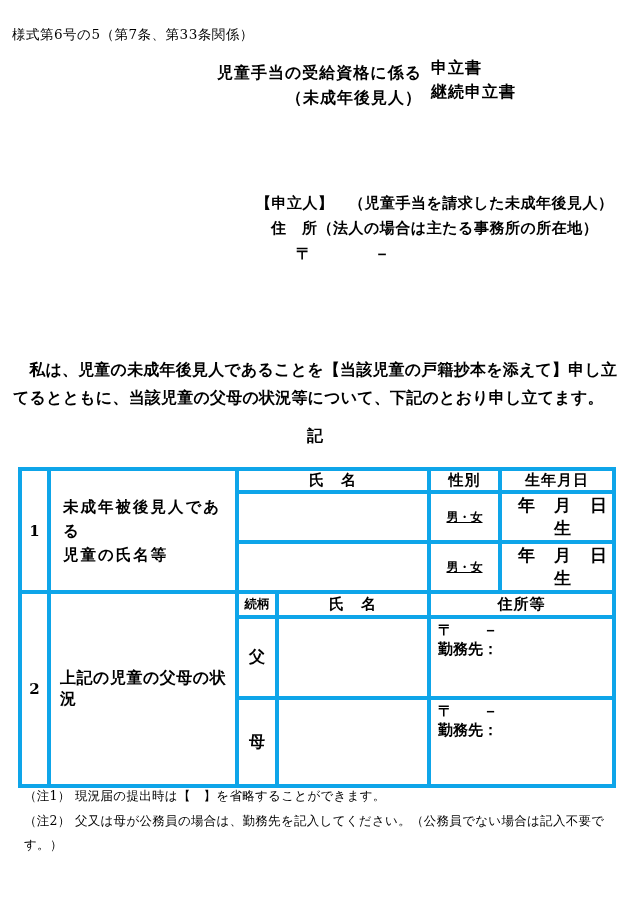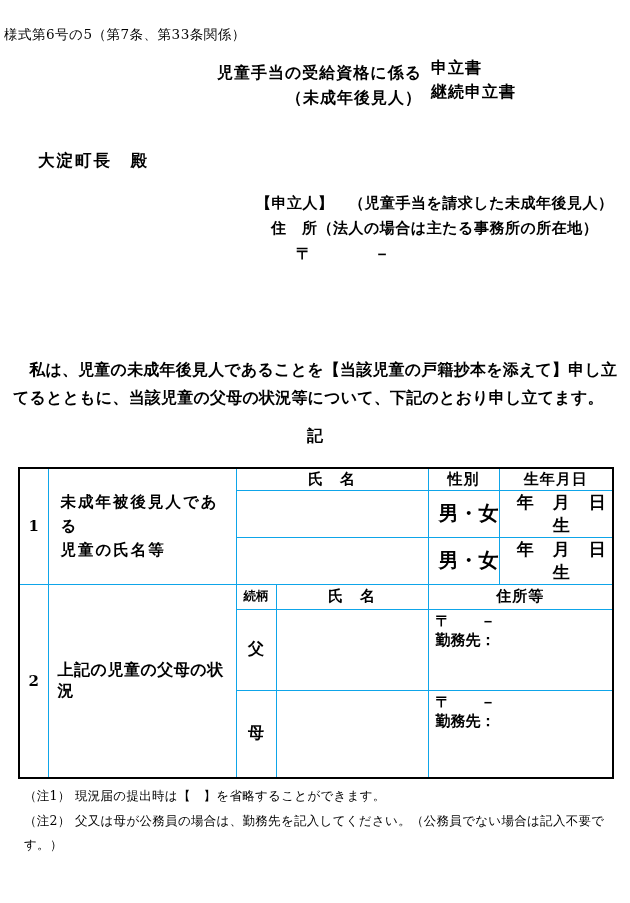--- a/index.html
+++ b/index.html
@@ -7,21 +7,21 @@
   body {
     width: 630px; height: 903px;
     font-family: "DejaVu Serif", serif;
     color: #000;
     position: relative;
     overflow: hidden;
   }
   .page { position: absolute; inset: 0; background: #fff; }
   .abs { position: absolute; }
 
-  .form-number { left: 4px; top: 26px; font-size: 13.5px; letter-spacing: 0.5px; }
+  .form-number { left: 12px; top: 26px; font-size: 13.5px; letter-spacing: 0.5px; }
 
   .title-left { left: 190px; top: 60px; width: 232px; text-align: right;
                 font-weight: bold; font-size: 16px; line-height: 25px; letter-spacing: 1px; }
   .title-right { left: 431px; top: 56px; font-weight: bold; font-size: 16px;
                  line-height: 24px; letter-spacing: 1px; }
 
   .addressee { left: 38px; top: 150px; font-weight: bold; font-size: 16.5px; letter-spacing: 2px; }
 
   .applicant-heading { left: 256px; top: 194px; font-weight: bold; font-size: 15px; letter-spacing: 0.5px; }
   .applicant-address { left: 271px; top: 219px; font-weight: bold; font-size: 15px; letter-spacing: 0.5px; }
@@ -33,27 +33,27 @@
                font-size: 16px; line-height: 28px; letter-spacing: 0.2px; }
 
   .ki { left: 0; top: 426px; width: 630px; text-align: center;
         font-weight: bold; font-size: 16px; }
 
   table.main {
     position: absolute; left: 18px; top: 467px;
     width: 594px; border-collapse: collapse; table-layout: fixed;
     border: 2px solid #000;
   }
-  table.main td { border: 1px solid #0ea5e9; font-weight: bold; overflow: hidden; }
+  table.main td { border: 4px solid #0ea5e9; font-weight: bold; overflow: hidden; }
   td.num   { text-align: center; font-size: 15px; }
   td.desc1 { font-size: 15.5px; letter-spacing: 2px; padding-left: 12px; line-height: 24px; vertical-align: middle; }
   td.desc2 { font-size: 16px; letter-spacing: 0.5px; padding-left: 9px; vertical-align: middle; }
   td.hdr   { text-align: center; font-size: 15px; letter-spacing: 1px; vertical-align: middle; }
   td.hdr-small { text-align: center; font-size: 12.5px; vertical-align: middle; margin-left: 12px; }
-  td.sex   { text-align: right; font-size: 20px; vertical-align: middle; }
+  td.sex   { text-align: center; font-size: 12px; vertical-align: middle; text-decoration: underline; }
   td.birth { text-align: center; font-size: 17px; padding-left: 12px; vertical-align: middle; letter-spacing: 1px; }
   td.rel   { text-align: center; font-size: 16px; vertical-align: middle; }
   td.addr  { vertical-align: top; padding: 2px 0 4px 7px; font-size: 15px; }
   td.addr .addr-inner { height: 100%; display: flex; flex-direction: column; justify-content: space-between; }
   tr.dashed-top td { border-top: 1px dashed #9a9a9a; }
 
   .notes { left: 24px; top: 784px; font-size: 12.5px; line-height: 24.5px; letter-spacing: 0.3px; }
 </style>
 </head>
 <body>
@@ -64,21 +64,20 @@
 
   <div class="abs title-left">
     <div>児童手当の受給資格に係る</div>
     <div>（未成年後見人）</div>
   </div>
   <div class="abs title-right">
     <div>申立書</div>
     <div>継続申立書</div>
   </div>
 
-  <div class="abs addressee">大淀町長　殿</div>
 
   <div class="abs applicant-heading">【申立人】　（児童手当を請求した未成年後見人）</div>
   <div class="abs applicant-address">住　所（法人の場合は主たる事務所の所在地）</div>
   <div class="abs applicant-postal">
     <span>〒</span><span class="dash">－</span>
   </div>
 
   <div class="abs body-text">
     <div>　私は、児童の未成年後見人であることを【当該児童の戸籍抄本を添えて】申し立</div>
     <div>てるとともに、当該児童の父母の状況等について、下記のとおり申し立てます。</div>

